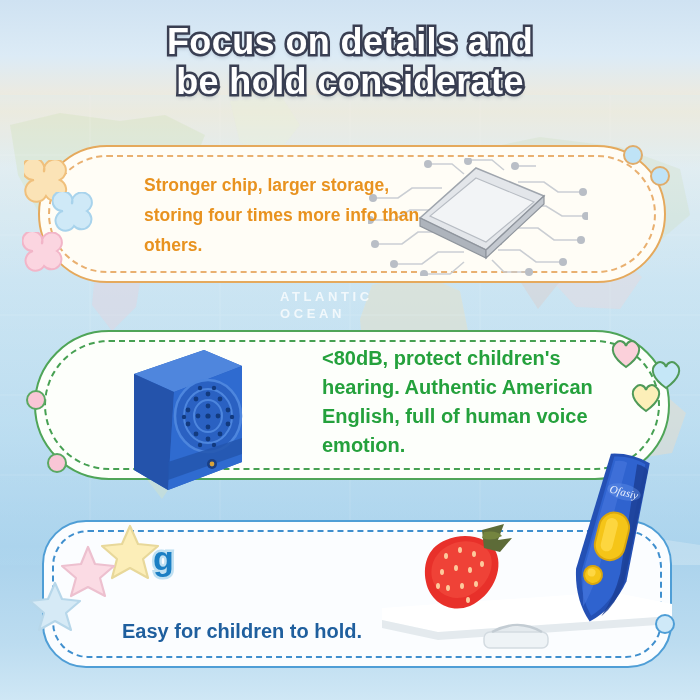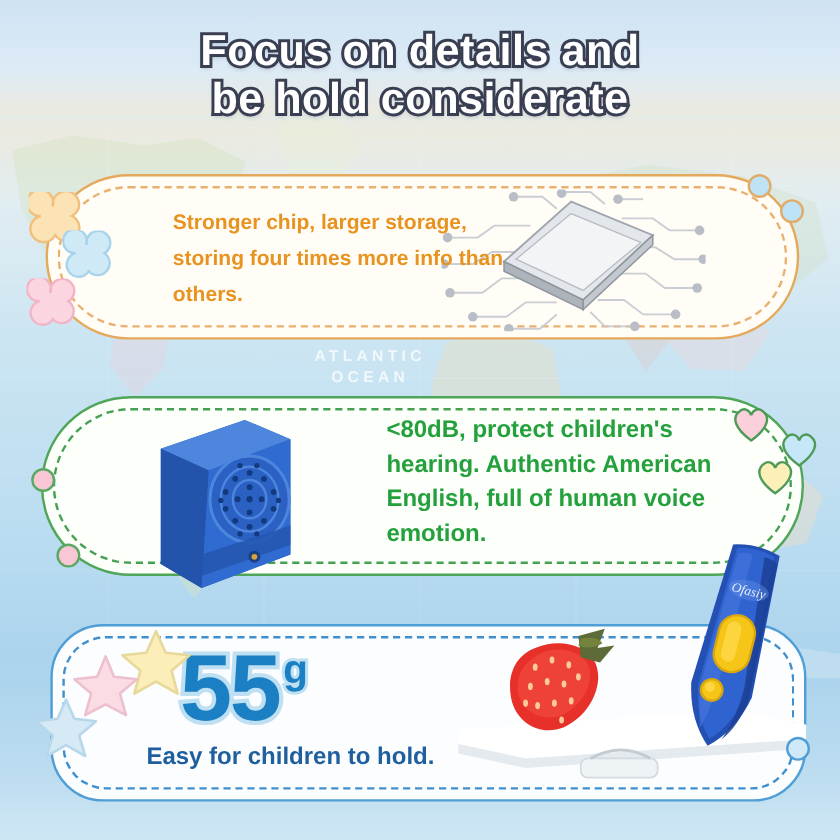--- a/index.html
+++ b/index.html
@@ -14,24 +14,24 @@
   .bg-sky{
     position:absolute;inset:0;
     background:
       linear-gradient(180deg,#cfe2f2 0%,#dcebf6 8%,#f3ead7 16%,#e7eff0 24%,#cfe6f2 40%,#bfdff1 60%,#a9d2ec 78%,#bcdcf0 92%,#cfe7f5 100%);
   }
   .bg-map{
     position:absolute;left:0;top:95px;width:700px;height:470px;
     opacity:.55;
   }
   .ocean-label{
-    position:absolute;left:262px;top:288px;
+    position:absolute;left:280px;top:288px;
     color:#ffffff;opacity:.75;
     font-size:13px;letter-spacing:3.6px;font-weight:600;
-    line-height:17px;text-align:center;
+    line-height:17px;text-align:left;
   }
 
   
   .title{
     position:absolute;left:0;top:22px;width:700px;text-align:center;
     font-size:36px;line-height:40px;font-weight:bold;
     color:#ffffff;
     letter-spacing:.4px;
     -webkit-text-stroke:5px #3a3f52;
     paint-order:stroke fill;
@@ -303,21 +303,20 @@
   </svg>
   <svg class="deco" style="left:628px;top:380px;width:36px;height:34px;" viewBox="0 0 36 34">
     <path d="M18,31 C4,21 2,12 8,7 C12,3 17,6 18,10 C19,6 24,3 28,7 C34,12 32,21 18,31 Z" fill="#fcefb8" stroke="#4f9a58" stroke-width="2"></path>
   </svg>
 
   <div class="card card-3">
     <div class="inner-dash"></div>
   </div>
 
   <div class="weight">
-    <div class="num">55</div>
     <div class="unit">g</div>
   </div>
 
   <div class="card-text t3">Easy for children to hold.</div>
 
   <svg class="art" style="left:372px;top:436px;width:310px;height:220px;" viewBox="0 0 310 220">
 
     <path d="M10,172 L240,156 L300,168 L300,180 L66,196 L10,184 Z" fill="#ffffff"></path>
     <path d="M10,184 L66,196 L300,180 L300,188 L66,204 L10,192 Z" fill="#e4eaee"></path>
     <rect x="112" y="196" width="64" height="16" rx="6" fill="#eef3f6" stroke="#d3dbe1" stroke-width="1.5"></rect>

